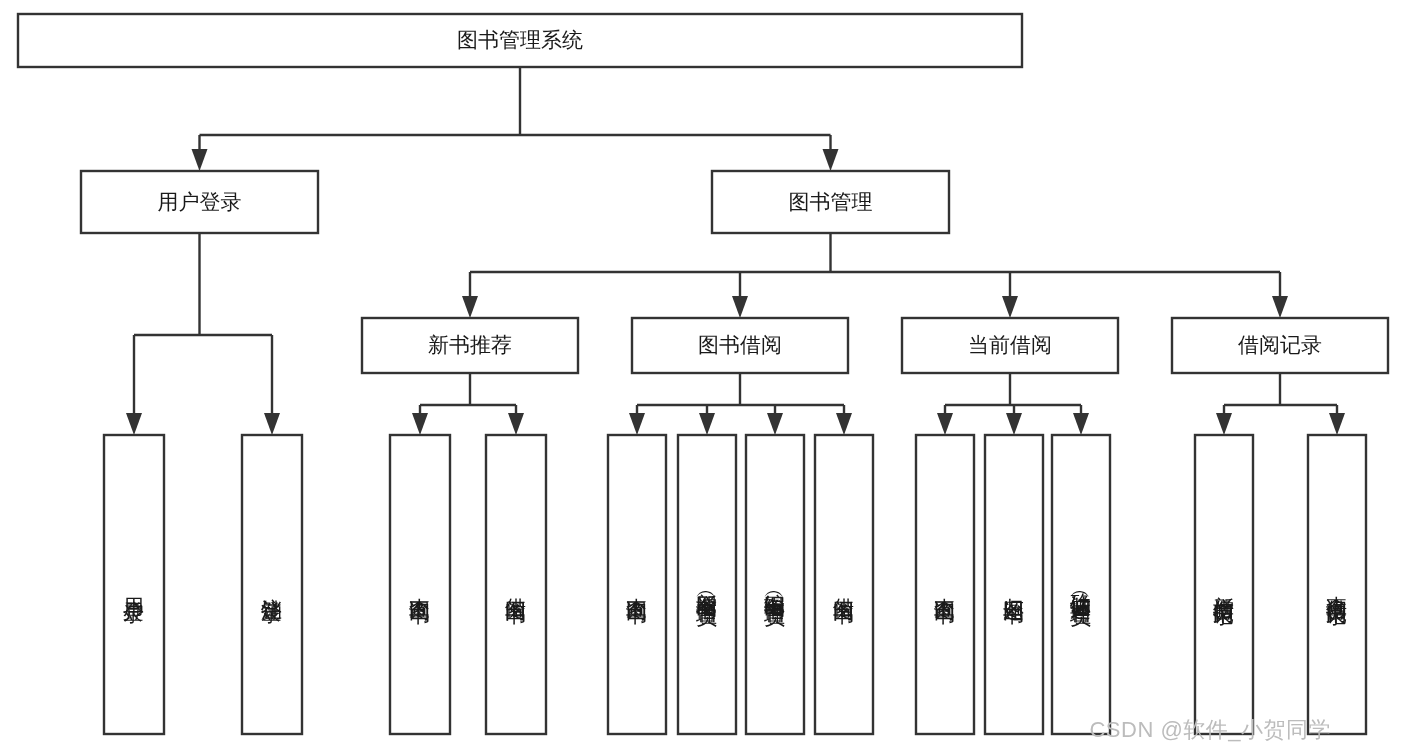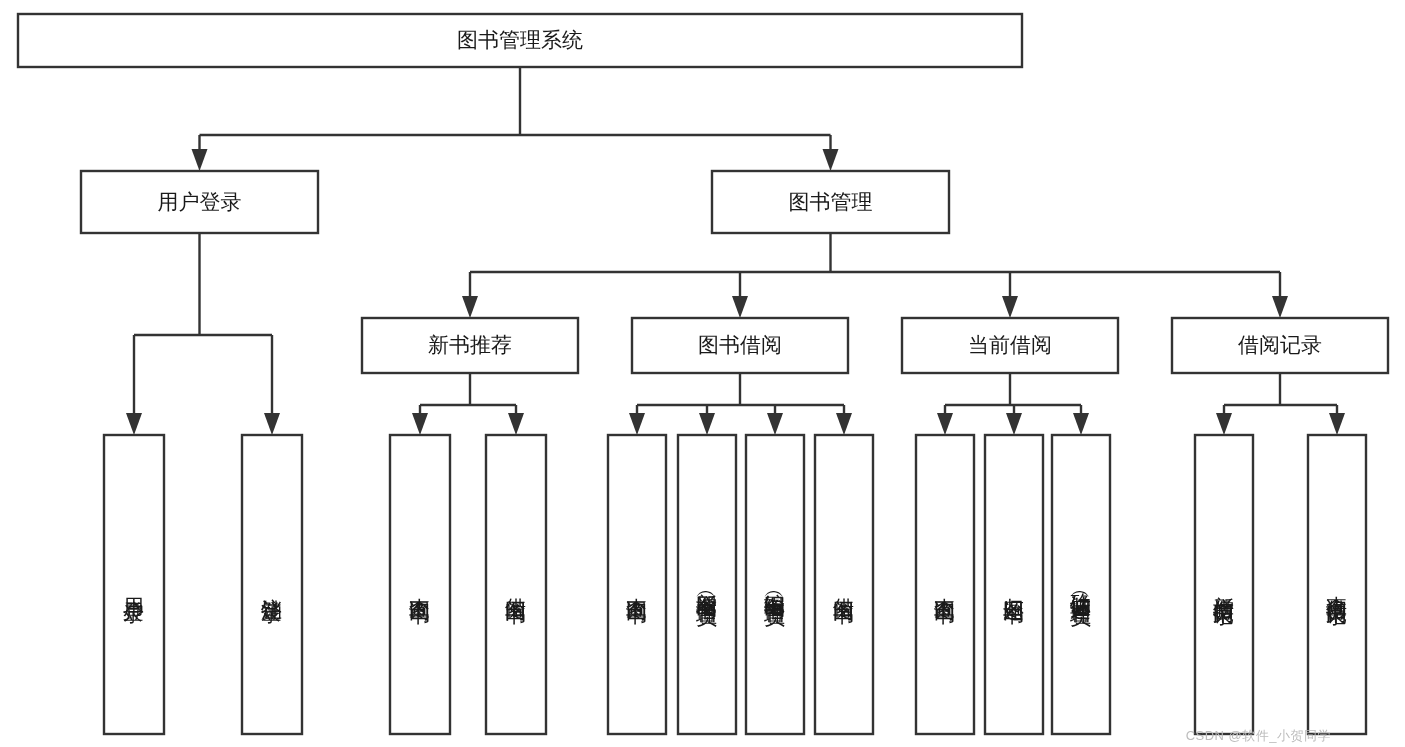--- a/index.html
+++ b/index.html
@@ -62,21 +62,21 @@
     align-items: center;
     justify-content: center;
     white-space: nowrap;
     pointer-events: none;
   }
   .watermark {
     position: absolute;
     right: 8px;
     bottom: 2px;
     font-family: "Liberation Sans", "DejaVu Sans", sans-serif;
-    font-size: 13px;
+    font-size: 22px;
     color: #bcbcbc;
     letter-spacing: 0.5px;
     white-space: nowrap;
   }
 </style>
 </head>
 <body>
 
 <div id="diagram-root">
 

